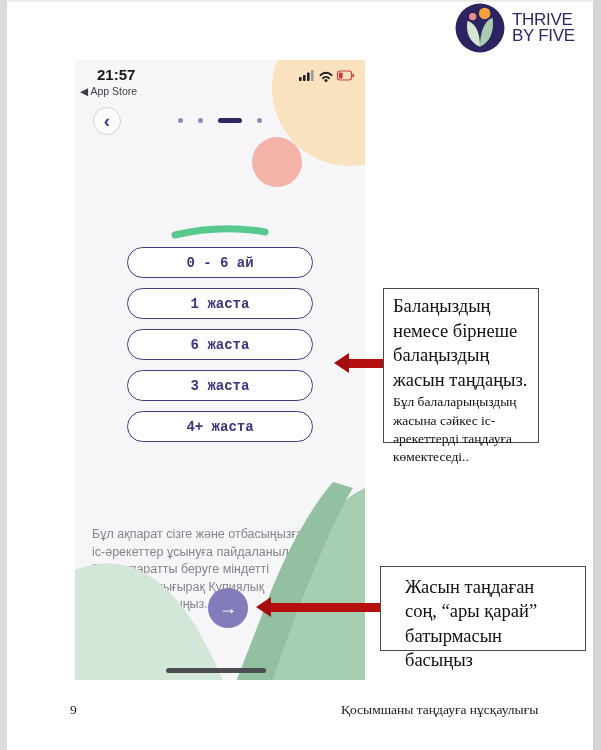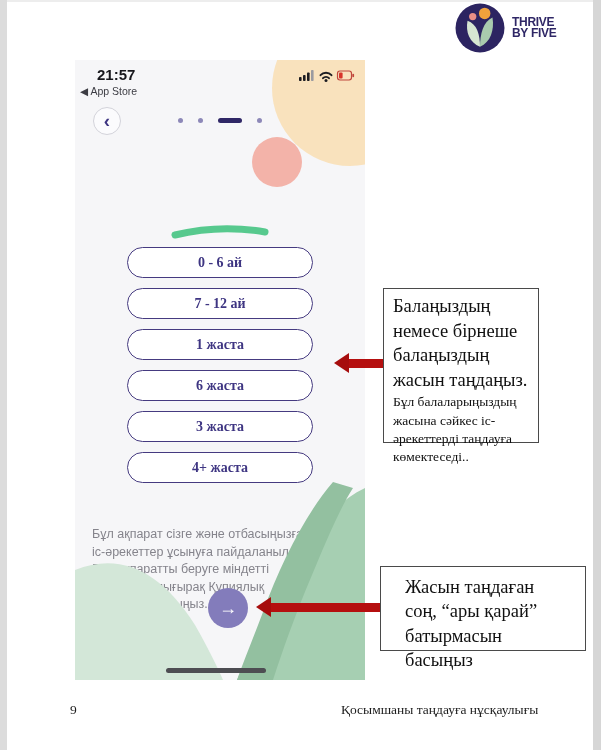--- a/index.html
+++ b/index.html
@@ -8,21 +8,21 @@
   .page { position:relative; width:601px; height:750px; background:#ffffff; overflow:hidden; }
 
   
   .edge-left  { position:absolute; left:0; top:0; width:7px; height:750px; background:#dcdcdc; }
   .edge-right { position:absolute; right:0; top:0; width:8px; height:750px; background:#d6d6d6; }
   .edge-top   { position:absolute; left:0; top:0; width:601px; height:2px; background:#ededed; }
 
   
   .logo { position:absolute; left:455px; top:2px; width:145px; height:52px; display:flex; align-items:center; }
   .logo-mark { width:50px; height:50px; flex:0 0 auto; }
-  .logo-text { margin-left:7px; font-weight:700; font-size:12px; line-height:0.95; letter-spacing:-0.3px; color:#2f2766; }
+  .logo-text { margin-left:7px; font-weight:400; font-size:17px; line-height:0.95; letter-spacing:-0.3px; color:#2f2766; }
 
   
   .phone { position:absolute; left:75px; top:60px; width:290px; height:620px; background:#f6f6f8; overflow:hidden; }
   .peach-circle { position:absolute; left:197px; top:-50px; width:156px; height:156px; border-radius:50%; background:#f9e2bd; }
   .pink-circle  { position:absolute; left:177px; top:77px; width:50px; height:50px; border-radius:50%; background:#f3b3a9; }
 
   .status-time { position:absolute; left:22px; top:6px; font-size:15px; font-weight:700; color:#17171c; }
   .status-back { position:absolute; left:5px;  top:25px; font-size:10.5px; color:#3c3c43; }
   .status-icons { position:absolute; right:10px; top:8px; }
 
@@ -33,21 +33,21 @@
   .pager { position:absolute; left:0; top:58px; width:290px; display:flex; align-items:center; justify-content:center; gap:15px; }
   .pager .dot { width:5px; height:5px; border-radius:50%; background:#8d88b8; }
   .pager .dot.active { width:24px; height:5px; border-radius:3px; background:#2f2766; }
 
   .phone-title { position:absolute; left:0; top:107px; width:290px; text-align:center;
                  font-size:26px; font-weight:700; color:#3e3582; line-height:1.18; }
   .swoosh { position:absolute; left:93px; top:163px; }
 
   .options { position:absolute; left:0; top:187px; width:290px; display:flex; flex-direction:column; align-items:center; gap:10px; }
   .option-btn { width:186px; height:31px; border-radius:16px; border:1.5px solid #453a80; background:#ffffff;
-                color:#3e3582; font-family:Liberation Serif, serif; font-size:14px; font-weight:700;
+                color:#3e3582; font-family:Liberation Mono, monospace; font-size:14px; font-weight:700;
                 display:flex; align-items:center; justify-content:center; cursor:pointer; }
 
   .disclaimer { position:absolute; left:17px; top:466px; width:224px; font-size:12.5px; line-height:1.4; color:#85848c; }
 
   .greens { position:absolute; left:0; top:420px; width:290px; height:200px; }
   .next-btn { position:absolute; left:133px; top:528px; width:40px; height:40px; border-radius:50%; background:#837cbb;
               color:#ffffff; font-size:18px; display:flex; align-items:center; justify-content:center; cursor:pointer; }
   .home-indicator { position:absolute; left:91px; top:608px; width:100px; height:5px; border-radius:3px; background:#4d4d52; }
 
   
@@ -129,21 +129,20 @@
       <div class="dot"></div>
     </div>
 
 
     <svg class="swoosh" width="104" height="18" viewBox="0 0 104 18">
       <path d="M7,12 Q52,1 97,9" stroke="#57c98e" stroke-width="7" fill="none" stroke-linecap="round"></path>
     </svg>
 
     <div class="options">
       <button class="option-btn">0 - 6 ай</button>
-      <button class="option-btn">7 - 12 ай</button>
       <button class="option-btn">1 жаста</button>
       <button class="option-btn">6 жаста</button>
       <button class="option-btn">3 жаста</button>
       <button class="option-btn">4+ жаста</button>
     </div>
 
     <div class="disclaimer">Бұл ақпарат сізге және отбасыңызға іс-әрекеттер ұсынуға пайдаланылады. Бұл ақпаратты беруге міндетті емессіз. Толығырақ Құпиялық ережесінен оқыңыз.</div>
 
     <svg class="greens" width="290" height="200" viewBox="0 0 290 200">
       <path d="M290,8 C252,26 222,70 196,125 C185,150 172,175 162,200 L290,200 Z" fill="#a6cfb2"></path>

